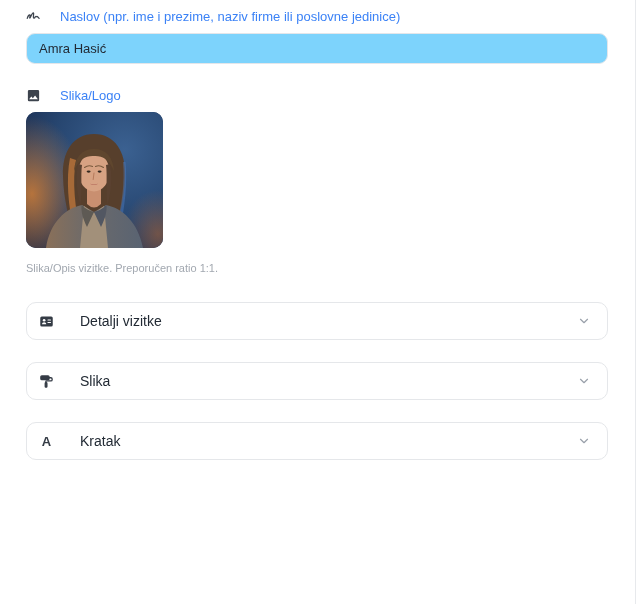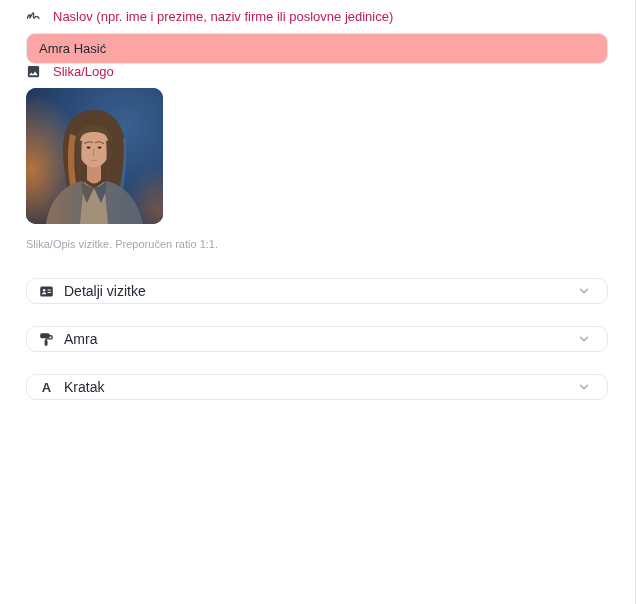--- a/index.html
+++ b/index.html
@@ -1,39 +1,39 @@
 <!DOCTYPE html>
 <html><head>
 <meta charset="utf-8">
 <style>
   * { margin:0; padding:0; box-sizing:border-box; }
   html,body { width:637px; height:604px; background:#ffffff; }
   body { font-family:"Liberation Sans", sans-serif; color:#2b3440; position:relative; overflow:hidden; }
   .panel { padding:9px 29px 0 26px; }
   .panel-divider { position:absolute; top:0; right:1px; width:1px; height:604px; background:#e7e9ec; }
 
-  .label-row { display:flex; align-items:center; gap:12px; font-size:13px; color:#be185d; }
+  .label-row { display:flex; align-items:center; gap:19px; font-size:13px; color:#3b82f6; }
   .label-row .ic { width:15px; height:15px; display:inline-flex; align-items:center; justify-content:center; color:#3c434d; flex:none; }
   .ic svg { width:100%; height:100%; display:block; }
 
   .text-input { display:block; width:582px; height:31px; margin-top:9px; border:1px solid #e3e6ea;
     border-radius:9px; padding:0 12px; font-family:"Liberation Sans", sans-serif; font-size:13px;
-    color:#222a34; background:#fca5a5; outline:none; }
+    color:#222a34; background:#7dd3fc; outline:none; }
   .helper { font-size:11px; color:#a2a8b0; margin-top:6px; }
 
   .sec-naslov { margin-top:0; }
   .sec-opis { margin-top:19px; }
-  .sec-slika { }
+  .sec-slika { margin-top:24px; }
 
   .photo { width:137px; height:136px; border-radius:10px; overflow:hidden; margin-top:9px; background:#1d3357; }
   .photo svg { display:block; width:100%; height:100%; }
   .sec-slika .helper { margin-top:14px; }
 
   .accordions { margin-top:28px; }
-  .acc-card { display:flex; align-items:center; gap:10px; width:582px; height:26px;
+  .acc-card { display:flex; align-items:center; gap:26px; width:582px; height:38px;
     border:1px solid #e5e7ea; border-radius:10px; background:#ffffff; padding:0 16px 0 12px;
     margin-bottom:22px; cursor:pointer; }
   .acc-card .ic { width:15px; height:15px; color:#343b45; flex:none; display:inline-flex; align-items:center; justify-content:center; }
   .acc-label { font-size:14px; color:#222a34; }
   .acc-chevron { margin-left:auto; width:14px; height:14px; color:#9aa1ab; flex:none; }
   .acc-chevron svg { width:100%; height:100%; display:block; }
   .type-glyph { font-size:13px; font-weight:700; color:#343b45; line-height:1; }
 </style>
 </head>
 <body>
@@ -142,21 +142,21 @@
     </div>
 
     <div class="acc-card">
       <span class="ic">
         <svg viewBox="0 0 24 24" fill="none" stroke="currentColor" stroke-width="2.1" stroke-linejoin="round">
           <rect x="3" y="3" width="13" height="6" rx="1.5" fill="currentColor"></rect>
           <path d="M16 6h3a2 2 0 0 1 2 2v1a2 2 0 0 1-2 2h-7a1 1 0 0 0-1 1v2"></path>
           <rect x="10" y="14" width="2.6" height="7" rx="1" fill="currentColor"></rect>
         </svg>
       </span>
-      <span class="acc-label">Amra</span>
+      <span class="acc-label">Slika</span>
       <span class="acc-chevron">
         <svg viewBox="0 0 24 24" fill="none" stroke="currentColor" stroke-width="2" stroke-linecap="round" stroke-linejoin="round">
             <polyline points="6 9 12 15 18 9"></polyline>
           </svg>
       </span>
     </div>
 
 
     <div class="acc-card">
       <span class="ic">

